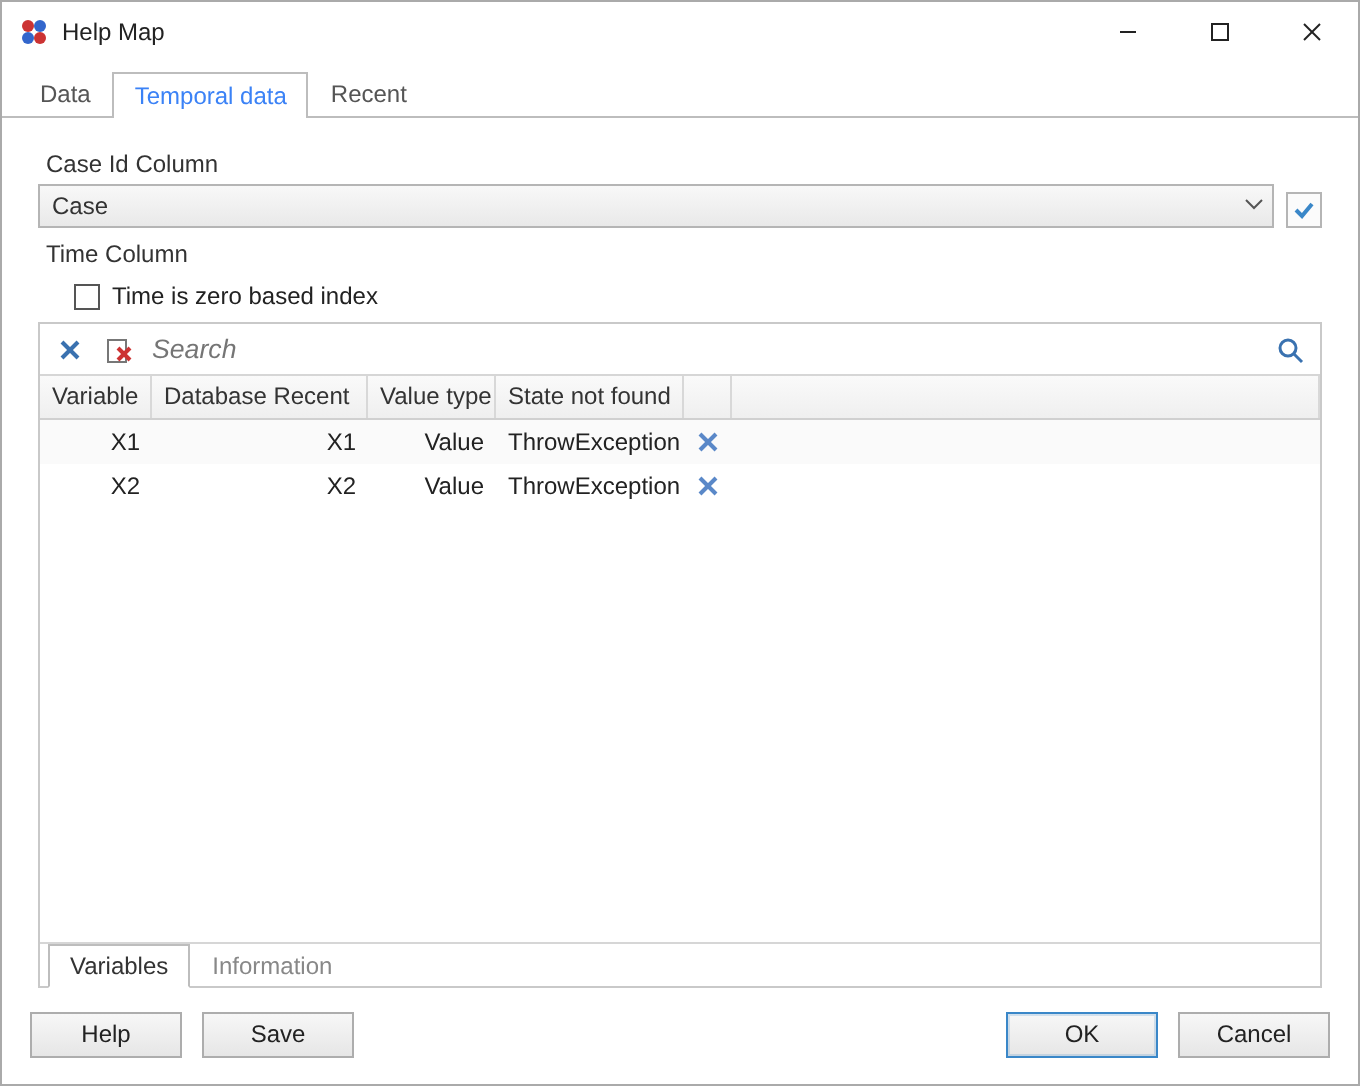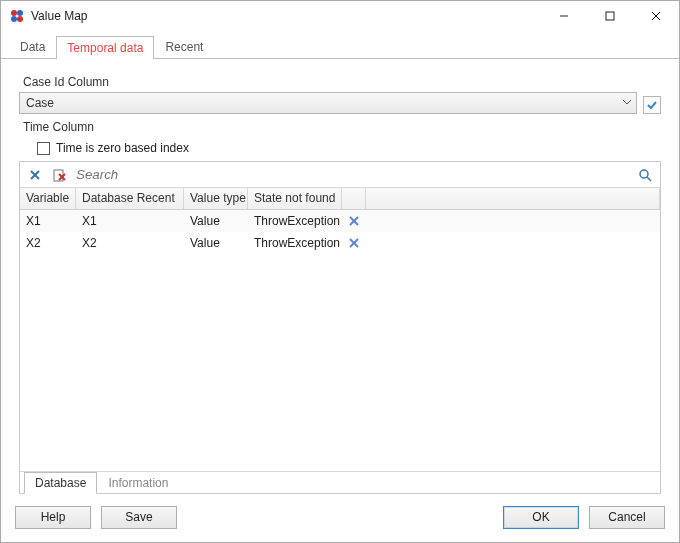--- a/index.html
+++ b/index.html
@@ -6,21 +6,21 @@
   html, body { margin:0; padding:0; font-family: "Segoe UI", Tahoma, Arial, sans-serif; font-size:12px; color:#222; background:#fff; }
   .window { width:680px; height:543px; border:1px solid #aaa; display:flex; flex-direction:column; background:#fff; }
   .titlebar { height:30px; display:flex; align-items:center; padding:0 0 0 8px; }
   .titlebar .app-icon { width:16px; height:16px; margin-right:6px; display:inline-flex; align-items:center; justify-content:center;}
   .titlebar .title { flex:0 0 auto; }
   .titlebar .spacer { flex:1; }
   .winbtn { width:46px; height:30px; display:flex; align-items:center; justify-content:center; }
   .winbtn svg { stroke:#222; }
 
   .tabstrip { height:24px; display:flex; align-items:flex-end; padding:0 8px; border-bottom:1px solid #bdbdbd; margin-top:4px;}
-  .tab { padding:4px 10px; border:1px solid transparent; border-bottom:none; position:relative; color:#ef4444; cursor:default;}
+  .tab { padding:4px 10px; border:1px solid transparent; border-bottom:none; position:relative; color:#3b82f6; cursor:default;}
   .tab.active { border-color:#bdbdbd; background:#fff; top:1px; }
   .tab.inactive { color:#555; }
 
   .content { flex:1; padding:14px 18px 8px 18px; display:flex; flex-direction:column; }
 
   .field-label { margin:2px 0 3px 4px; color:#333; }
   .row { display:flex; align-items:flex-end; gap:6px; margin-bottom:4px;border-radius:10px;}
   .combo { flex:1; height:22px; border:1px solid #b5b5b5; background:linear-gradient(#f8f8f8,#e9e9e9); display:flex; align-items:center; padding:0 6px; position:relative; color:#333;}
   .combo .chev { position:absolute; right:4px; top:3px; }
   .chk-icon { width:18px; height:18px; border:1px solid #b5b5b5; display:flex; align-items:center; justify-content:center; background:#fbfbfb;}
@@ -38,21 +38,21 @@
   .col-var { width:56px; }
   .col-db  { width:108px; }
   .col-vt  { width:64px; }
   .col-snf { width:94px; }
   .col-act { width:24px; }
   .col-rest{ flex:1; }
 
   .grid-body { flex:1; overflow:auto; background:#fff;}
   .grow { display:flex; height:22px; align-items:center; }
   .grow:nth-child(odd){ background:#fafafa; }
-  .gc { padding:0 6px; overflow:hidden; white-space:nowrap;}
+  .gc { padding:0 6px; overflow:hidden; white-space:nowrap;text-align:right;}
   .gc.col-act { display:flex; align-items:center; justify-content:center;}
   .row-x svg { stroke:#5a88c8; }
 
   .subtabs { height:22px; display:flex; align-items:flex-end; border-top:1px solid #d6d6d6; padding:0 4px;}
   .subtab { padding:3px 10px; border:1px solid transparent; color:#888; position:relative; top:1px;}
   .subtab.active { border-color:#bdbdbd; border-bottom-color:#fff; background:#fff; color:#333;}
 
   .footer { height:40px; display:flex; align-items:center; padding:0 14px 10px 14px; gap:10px;}
   .btn { width:76px; height:23px; border:1px solid #adadad; background:linear-gradient(#f7f7f7,#e6e6e6); display:flex; align-items:center; justify-content:center; color:#222;}
   .btn.primary { border-color:#3a87c8; box-shadow:0 0 0 1px rgba(58,135,200,.2) inset;}
@@ -65,21 +65,21 @@
 
   <div class="titlebar">
     <span class="app-icon">
       <svg width="16" height="16" viewBox="0 0 16 16">
         <circle cx="5" cy="5" r="3" fill="#c33"></circle>
           <circle cx="11" cy="5" r="3" fill="#36c"></circle>
         <circle cx="5" cy="11" r="3" fill="#36c"></circle>
           <circle cx="11" cy="11" r="3" fill="#c33"></circle>
       </svg>
     </span>
-    <span class="title">Value Map</span>
+    <span class="title">Help Map</span>
     <span class="spacer"></span>
     <div class="winbtn">
       <svg width="10" height="10">
           <line x1="1" y1="5" x2="9" y2="5" stroke-width="1"></line>
         </svg>
     </div>
     <div class="winbtn">
       <svg width="10" height="10">
           <rect x="1" y="1" width="8" height="8" fill="none" stroke-width="1"></rect>
         </svg>
@@ -180,21 +180,21 @@
             <svg width="10" height="10">
                 <line x1="1" y1="1" x2="9" y2="9" stroke-width="2"></line>
                 <line x1="9" y1="1" x2="1" y2="9" stroke-width="2"></line>
               </svg>
           </div>
           <div class="gc col-rest"></div>
         </div>
       </div>
 
       <div class="subtabs">
-        <div class="subtab active">Database</div>
+        <div class="subtab active">Variables</div>
         <div class="subtab">Information</div>
       </div>
     </div>
   </div>
 
   <div class="footer">
     <div class="btn">Help</div>
     <div class="btn">Save</div>
     <span class="spacer"></span>
     <div class="btn primary">OK</div>

